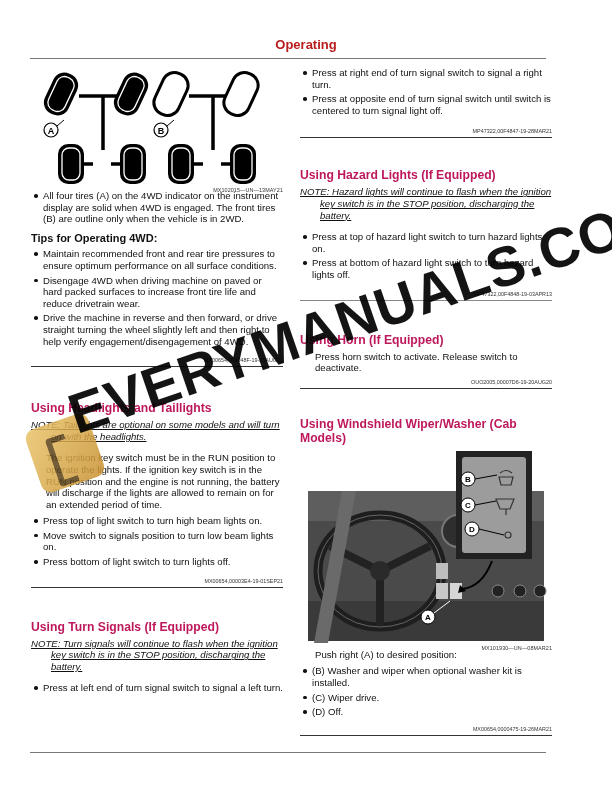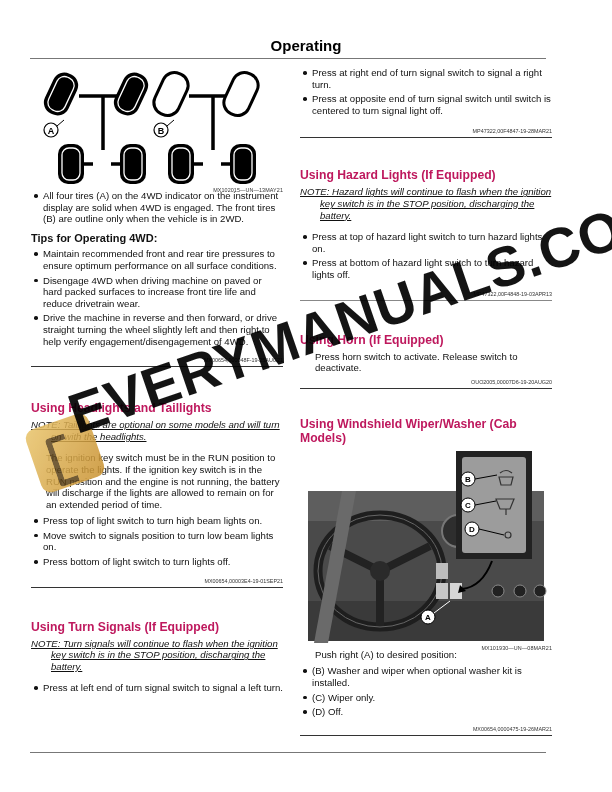--- a/index.html
+++ b/index.html
@@ -2,21 +2,21 @@
 <html><head>
 <meta charset="utf-8">
 <style>
   html, body { margin: 0; padding: 0; background: #ffffff; }
   body {
     width: 612px; height: 792px; position: relative; overflow: hidden;
     font-family: "Liberation Sans", sans-serif; color: #111;
   }
   .header-title {
     position: absolute; left: 0; width: 612px; top: 37px; text-align: center;
-    font-size: 15px; font-weight: bold; color: #000000;
+    font-size: 13px; font-weight: bold; color: #b91c1c;
   }
   .header-rule {
     position: absolute; left: 30px; width: 516px; top: 58px; height: 0;
     border-top: 1px solid #777;
   }
   .footer-rule {
     position: absolute; left: 30px; width: 516px; top: 752px; height: 0;
     border-top: 1px solid #777;
   }
   .page-number {
@@ -229,21 +229,21 @@
 
       <path d="M192 110 q-10 26 -30 28" stroke="#000" stroke-width="2" fill="none"></path>
       <polygon points="160,134 166,140 158,142" fill="#000"></polygon>
     </svg>
     <div class="fig-ref">MX101930—UN—08MAR21</div>
   </div>
 
   <div class="para" style="margin-top:-2px;">Push right (A) to desired position:</div>
   <ul class="bullets">
     <li>(B) Washer and wiper when optional washer kit is installed.</li>
-    <li>(C) Wiper only.</li>
+    <li>(C) Wiper drive.</li>
     <li>(D) Off.</li>
   </ul>
   <div class="ref-code" style="margin-top:8px;">MX00654,0000475-19-26MAR21</div>
   <div class="sep"></div>
 </div>
 
 <div class="wm-logo"></div>
 <div class="watermark">EVERYMANUALS.COM</div>
 
 <div class="footer-rule"></div>

